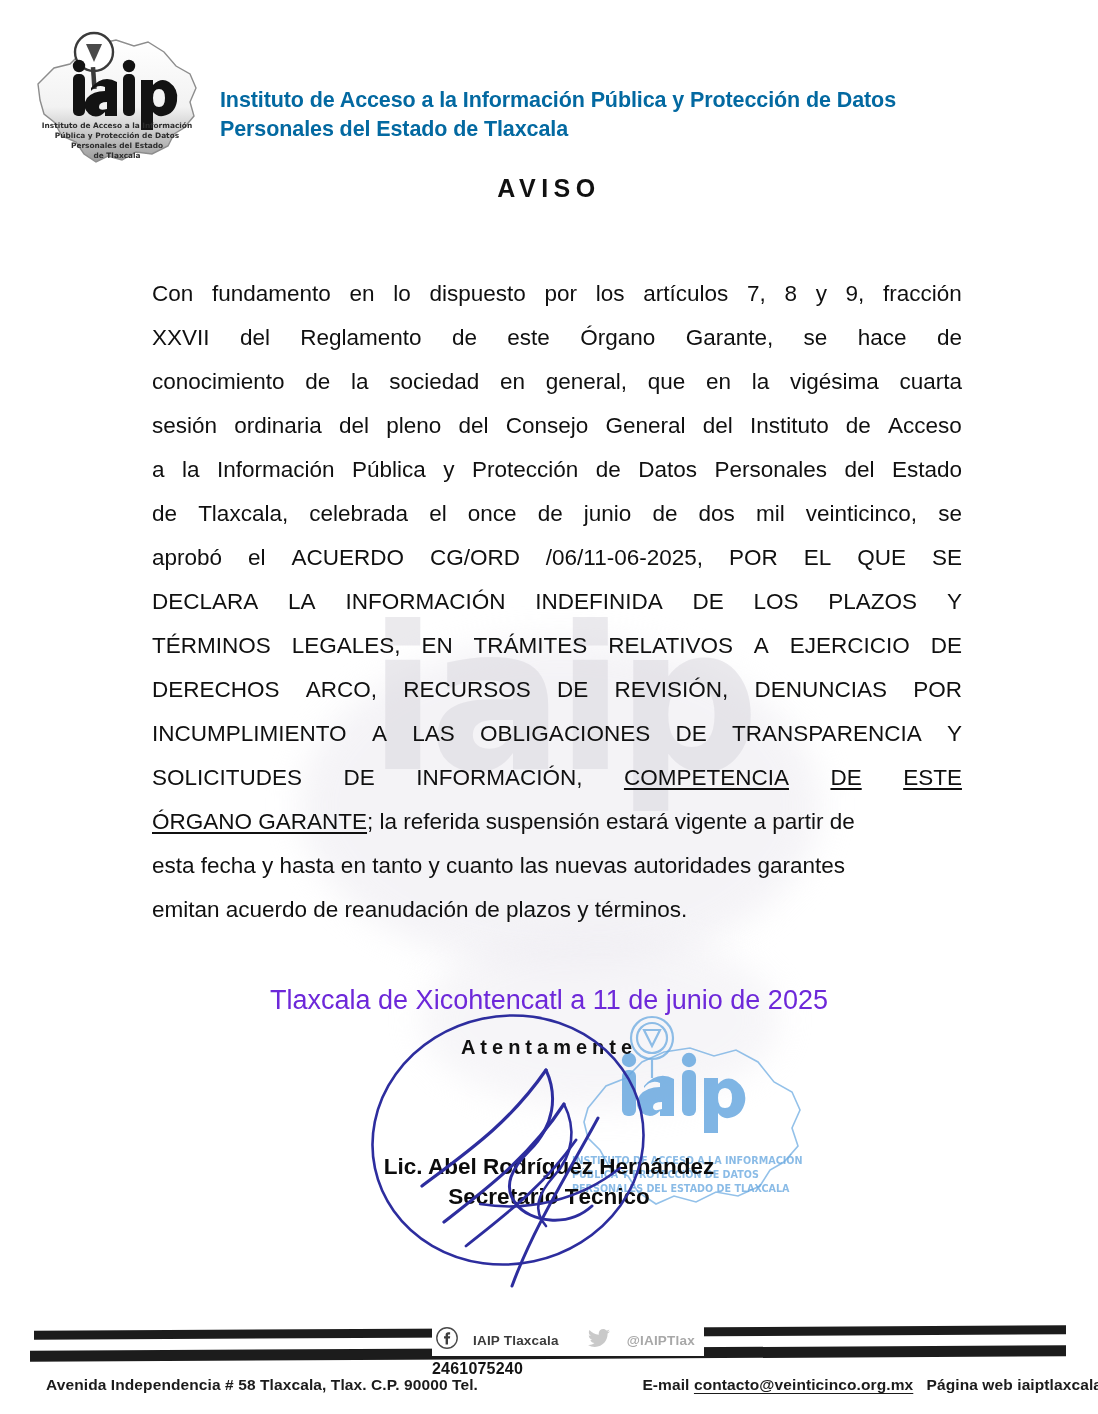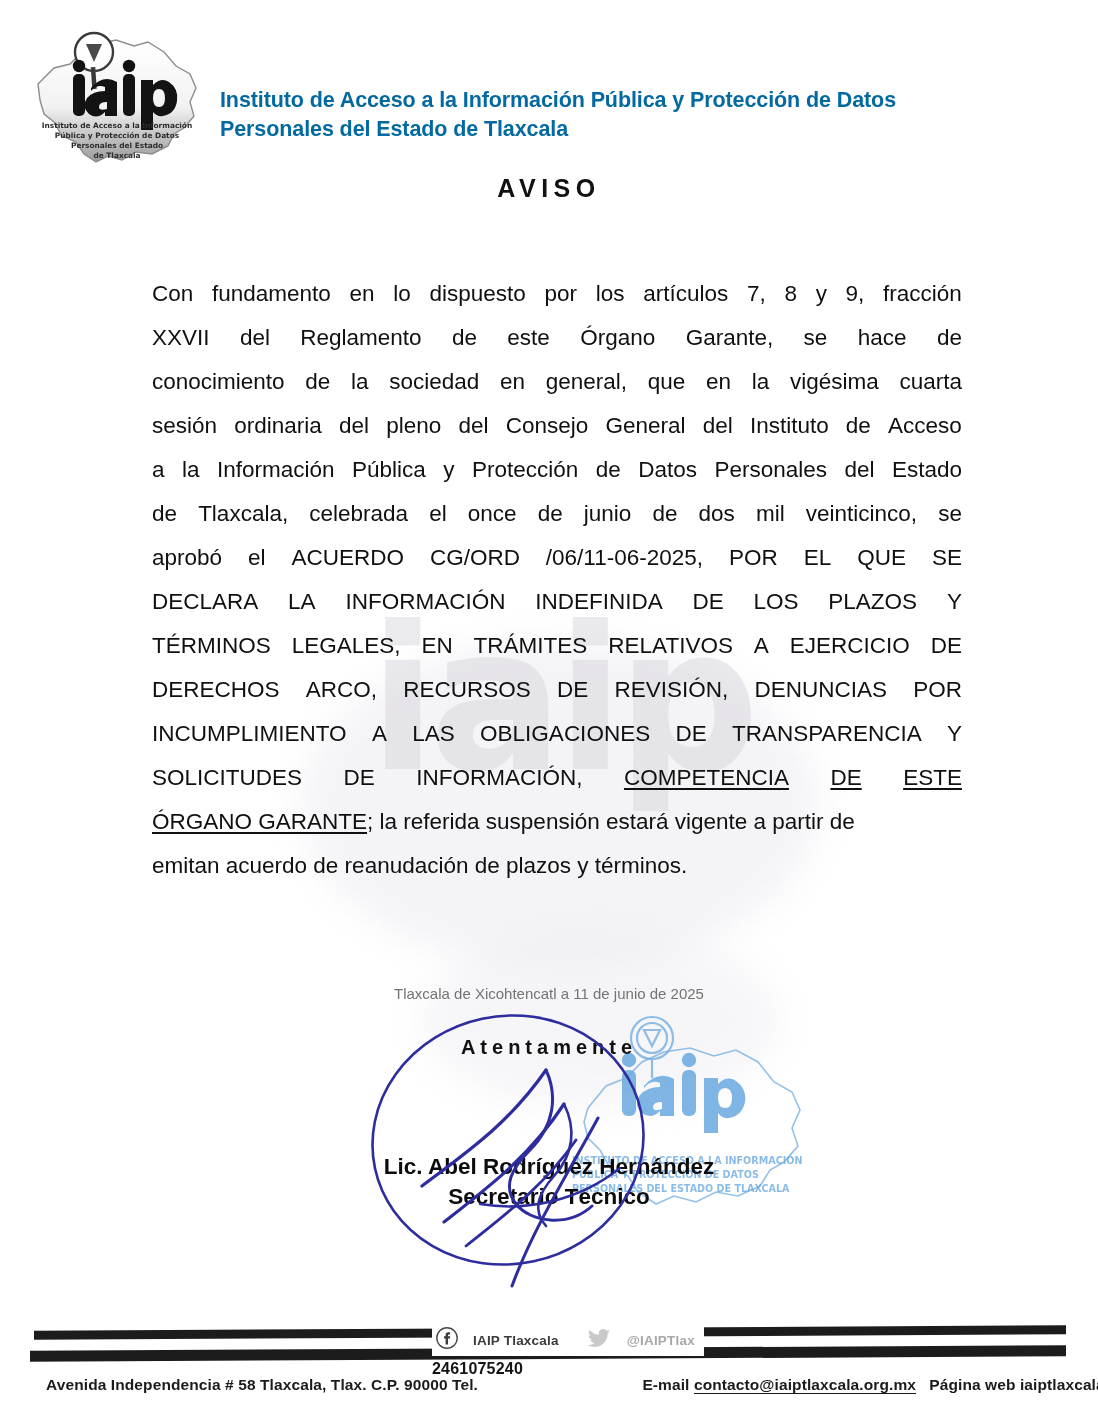--- a/index.html
+++ b/index.html
@@ -116,22 +116,22 @@
   .just > span { white-space: pre; }
   .u { text-decoration: underline; text-underline-offset: 3px; }
 
   
   .date-line {
     position: absolute;
     left: 0;
     top: 985px;
     width: 1098px;
     text-align: center;
-    font-size: 15px;
-    color: #737373;
+    font-size: 27px;
+    color: #6d28d9;
     z-index: 2;
   }
   .atentamente {
     position: absolute;
     left: 0;
     top: 1036px;
     width: 1098px;
     text-align: center;
     font-size: 20px;
     font-weight: 700;
@@ -463,20 +463,23 @@
         <span>INFORMACIÓN,</span>
         <span class="u">COMPETENCIA</span>
         <span class="u">DE</span>
         <span class="u">ESTE</span>
     </div>
 
     <div class="para-line">
       <span class="u">ÓRGANO GARANTE</span>; la referida suspensión estará vigente a partir de
     </div>
 
+    <div class="para-line">
+      esta fecha y hasta en tanto y cuanto las nuevas autoridades garantes
+    </div>
 
     <div class="para-line">
       emitan acuerdo de reanudación de plazos y términos.
     </div>
   </div>
 
   <div class="date-line">Tlaxcala de Xicohtencatl a 11 de junio de 2025</div>
   <div class="atentamente">Atentamente</div>
 
   <div class="stamp">
@@ -568,21 +571,21 @@
       </span>
       <span class="social-label dim">@IAIPTlax</span>
     </div>
 
     <div class="phone">2461075240</div>
 
     <div class="footer-line">
       <span class="addr">Avenida Independencia # 58 Tlaxcala, Tlax.  C.P. 90000  Tel.</span>
       <span class="contact">
         <span>E-mail</span>
-        <span class="u">contacto@iaiptlaxcala.org.mx</span>
+        <span class="u">contacto@veinticinco.org.mx</span>
         &nbsp;
         <span>Página web</span>
         <span>iaiptlaxcala.org.mx</span>
       </span>
     </div>
   </div>
 
 </div>
 
 </body></html>

